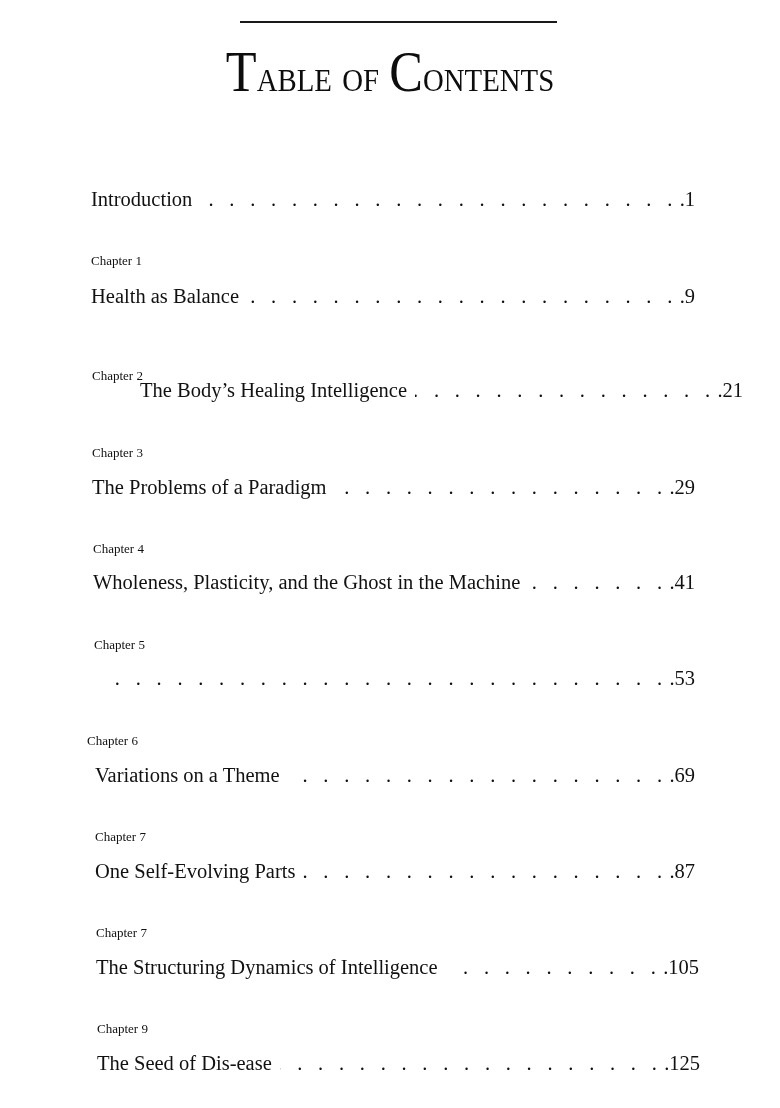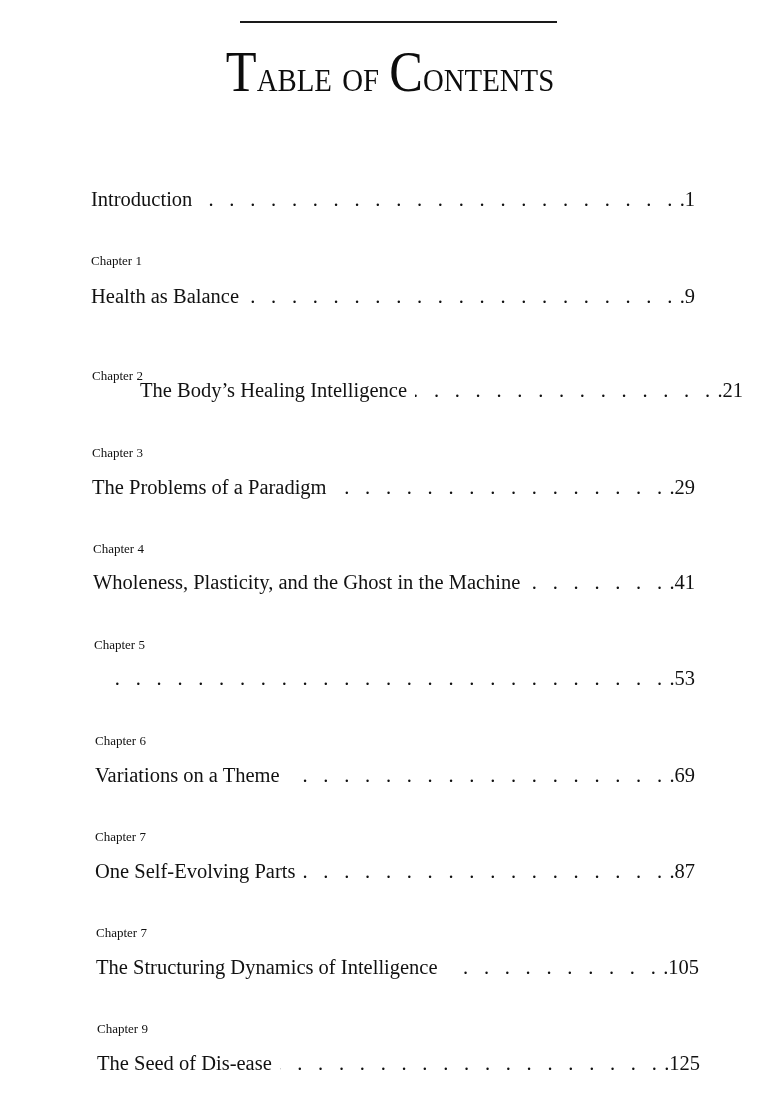--- a/index.html
+++ b/index.html
@@ -106,21 +106,21 @@
   <span class="leader">. . . . . . . . . . . . . . . . . . . . . . . . . . . . . . . . . . . . . . . . . . . . . . . . . . . . . . . . . . . . . . . . . . . . . . . . . . . . .</span>
   <span class="page">.41</span>
 </div>
 
 <div class="chapter-label" style="left:94px; top:630px;">Chapter 5</div>
 <div class="line" style="left:94px; top:663px; width:601px;">
   <span class="leader">. . . . . . . . . . . . . . . . . . . . . . . . . . . . . . . . . . . . . . . . . . . . . . . . . . . . . . . . . . . . . . . . . . . . . . . . . . . . .</span>
   <span class="page">.53</span>
 </div>
 
-<div class="chapter-label" style="left:95px; top:726px;">Chapter 6</div>
+<div class="chapter-label" style="left:87px; top:726px;">Chapter 6</div>
 <div class="line" style="left:95px; top:760px; width:600px;">
   <span class="text">Variations on a Theme</span>
   <span class="leader">. . . . . . . . . . . . . . . . . . . . . . . . . . . . . . . . . . . . . . . . . . . . . . . . . . . . . . . . . . . . . . . . . . . . . . . . . . . . .</span>
   <span class="page">.69</span>
 </div>
 
 <div class="chapter-label" style="left:95px; top:822px;">Chapter 7</div>
 <div class="line" style="left:95px; top:856px; width:600px;">
   <span class="text">One Self-Evolving Parts</span>
   <span class="leader">. . . . . . . . . . . . . . . . . . . . . . . . . . . . . . . . . . . . . . . . . . . . . . . . . . . . . . . . . . . . . . . . . . . . . . . . . . . . .</span>

